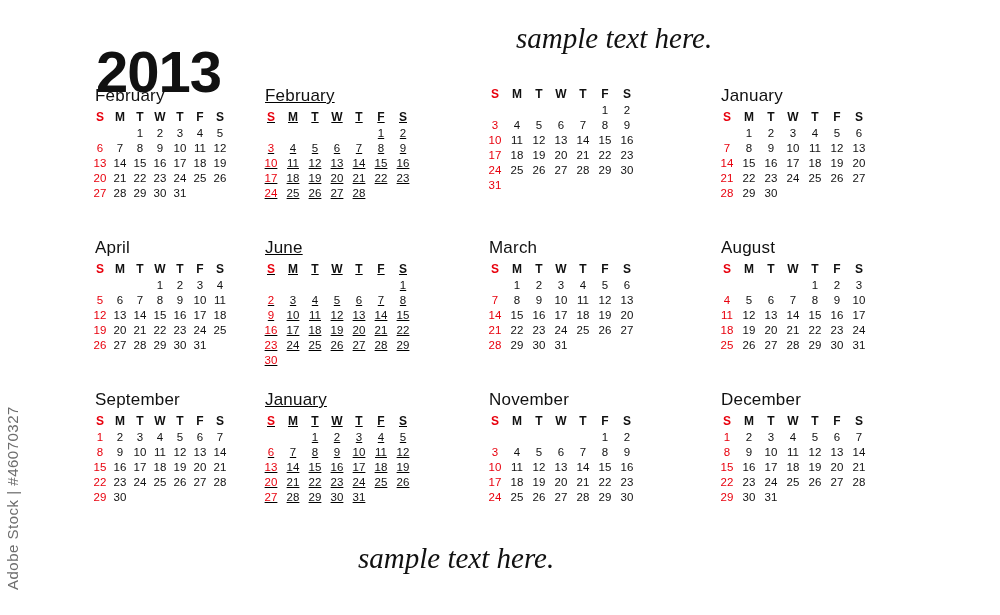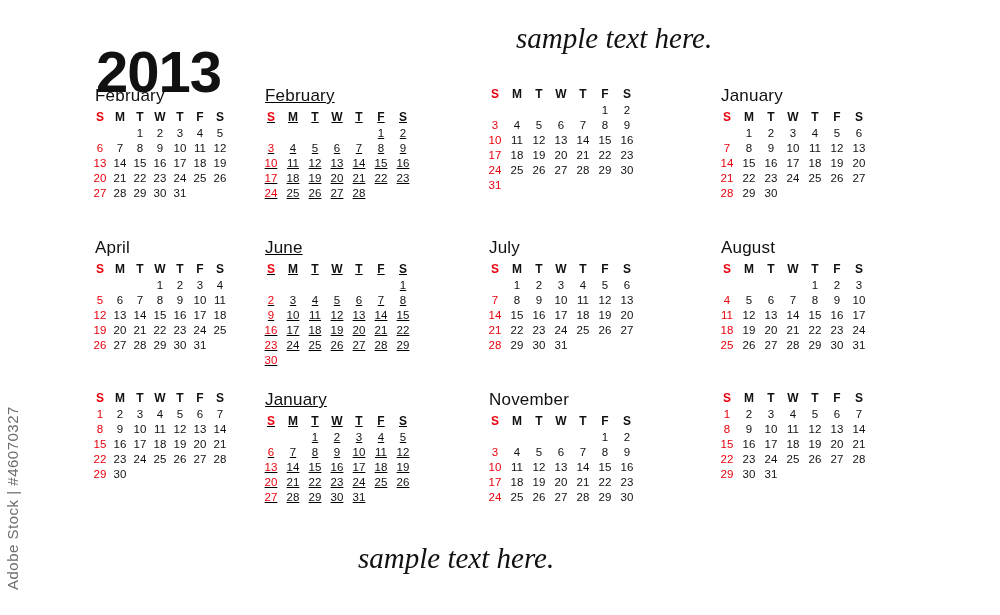--- a/index.html
+++ b/index.html
@@ -517,21 +517,21 @@
                 <td></td>
                 <td></td>
                 <td></td>
                 <td></td>
                 <td></td>
               </tr>
             </tbody>
           </table>
         </div>
         <div class="month">
-          <div class="month-name">July</div>
+          <div class="month-name">March</div>
           <table class="cal">
             <thead>
               <tr>
                 <th class="sun">S</th>
                 <th>M</th>
                 <th>T</th>
                 <th>W</th>
                 <th>T</th>
                 <th>F</th>
                 <th>S</th>
@@ -645,20 +645,21 @@
                 <td>29</td>
                 <td>30</td>
                 <td>31</td>
               </tr>
             </tbody>
           </table>
         </div>
       </div>
       <div class="row">
         <div class="month">
+          <div class="month-name">September</div>
           <table class="cal">
             <thead>
               <tr>
                 <th class="sun">S</th>
                 <th>M</th>
                 <th>T</th>
                 <th>W</th>
                 <th>T</th>
                 <th>F</th>
                 <th>S</th>
@@ -833,20 +834,21 @@
                 <td>26</td>
                 <td>27</td>
                 <td>28</td>
                 <td>29</td>
                 <td>30</td>
               </tr>
             </tbody>
           </table>
         </div>
         <div class="month">
+          <div class="month-name">December</div>
           <table class="cal">
             <thead>
               <tr>
                 <th class="sun">S</th>
                 <th>M</th>
                 <th>T</th>
                 <th>W</th>
                 <th>T</th>
                 <th>F</th>
                 <th>S</th>

